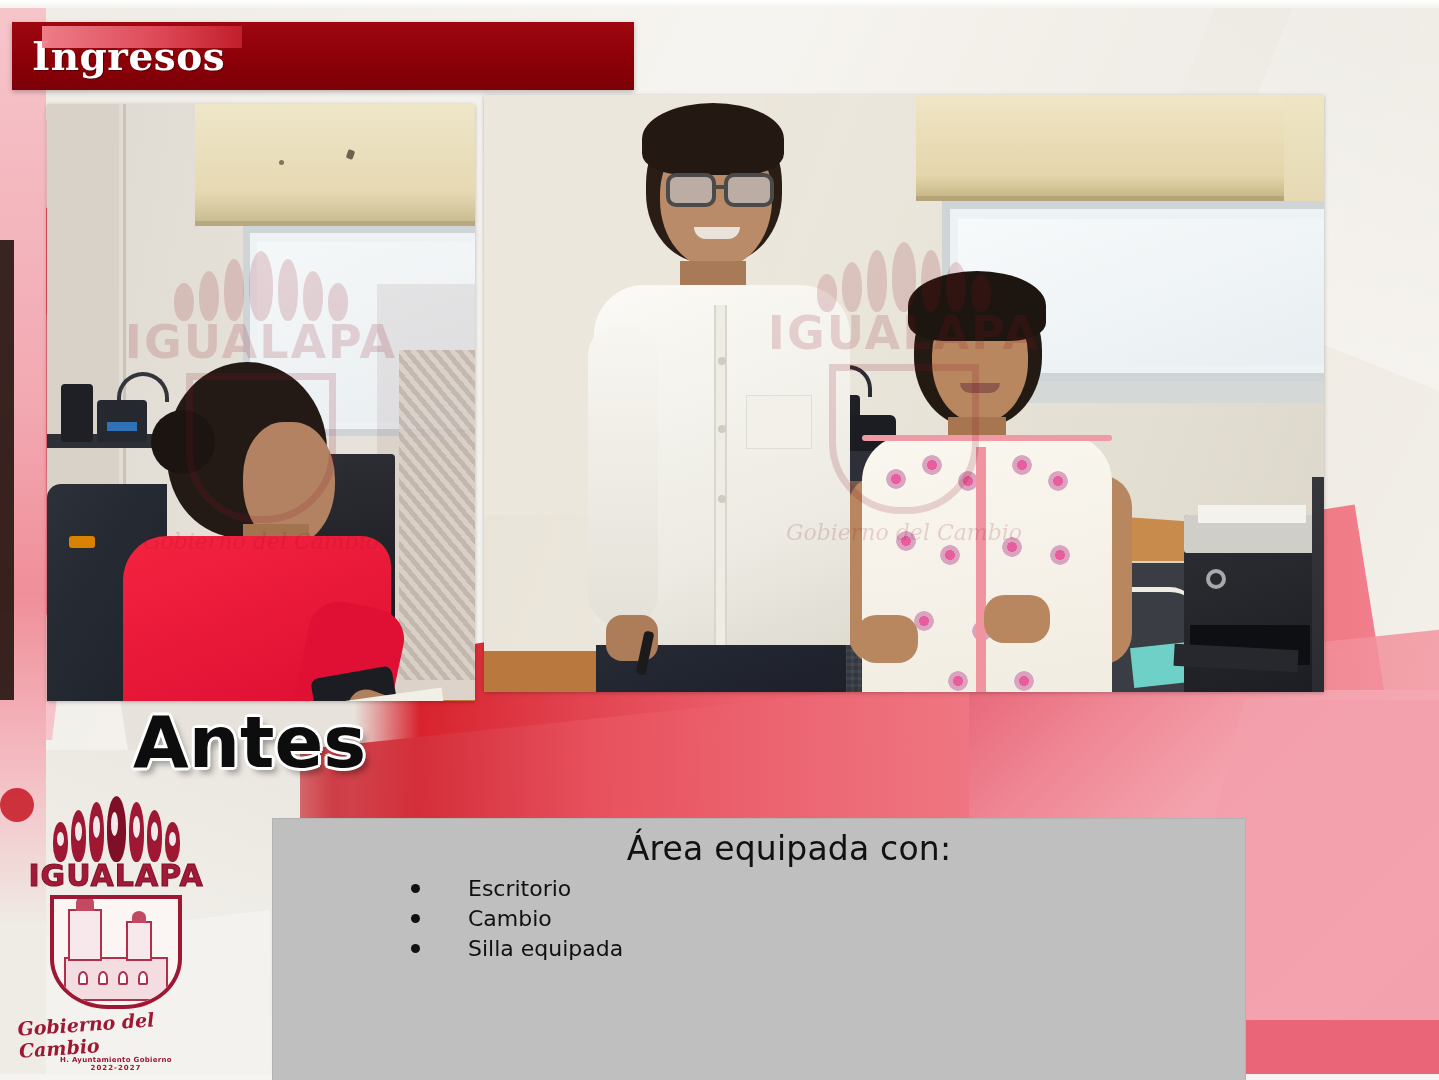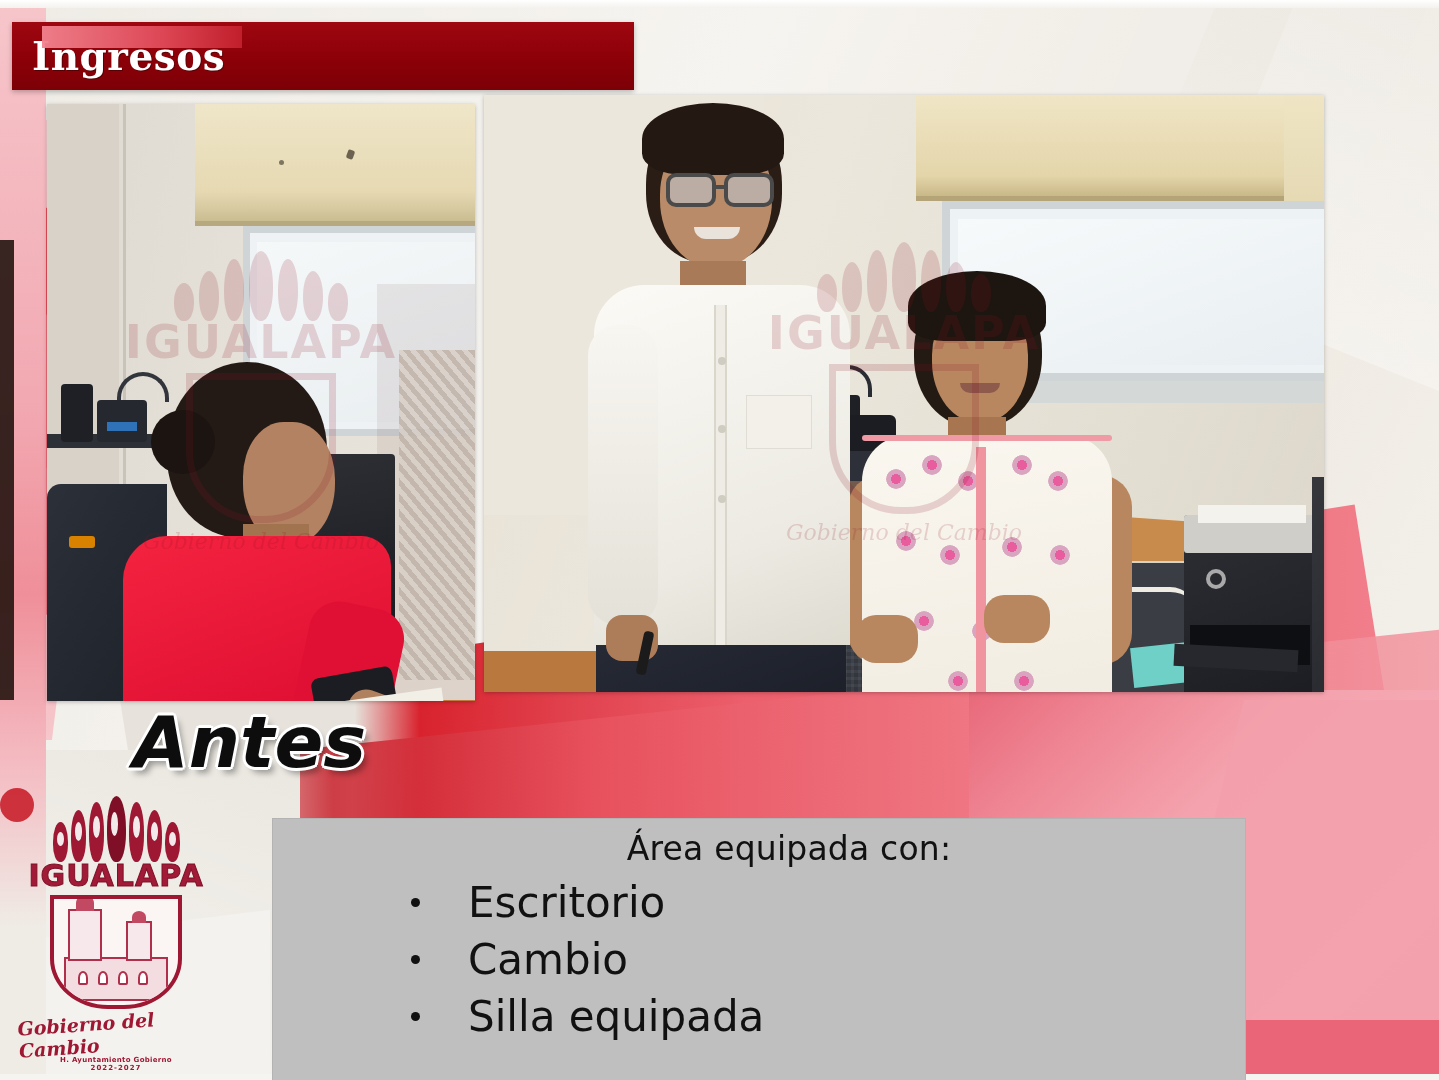--- a/index.html
+++ b/index.html
@@ -296,21 +296,20 @@
     font-weight:700;
     font-size:72px;
     color:#0d0d0d;
     text-shadow:
       -2px -2px 0 #fff,  2px -2px 0 #fff,
       -2px  2px 0 #fff,  2px  2px 0 #fff,
        0   -3px 0 #fff,  0    3px 0 #fff,
       -3px  0   0 #fff,  3px  0   0 #fff,
        5px  6px 6px rgba(0,0,0,.35);
     white-space:nowrap;
-    font-style:italic;
   }
   .label-antes   { left:133px; top:700px; }
   .label-despues { left:857px; top:700px; }
 
   
   .infobox {
     position:absolute; left:272px; top:818px;
     width:974px; height:312px;
     background:#bfbfbf;
     border:1px solid #b3b3b3;
@@ -322,21 +321,21 @@
     font-size:33px;
     color:#111;
     padding-left:60px;
     margin-bottom:6px;
     letter-spacing:.2px;
   }
   .info-list { list-style:none; margin:0; padding:0 0 0 138px; }
   .info-list li {
     display:flex; align-items:center;
     font-family:"DejaVu Sans", sans-serif;
-    font-size:42px;
+    font-size:22px;
     color:#111;
     line-height:1.36;
   }
   .bullet {
     display:inline-block; width:9px; height:9px;
     background:#111; border-radius:50%;
     margin-right:48px; flex:0 0 auto;
   }
 
   

